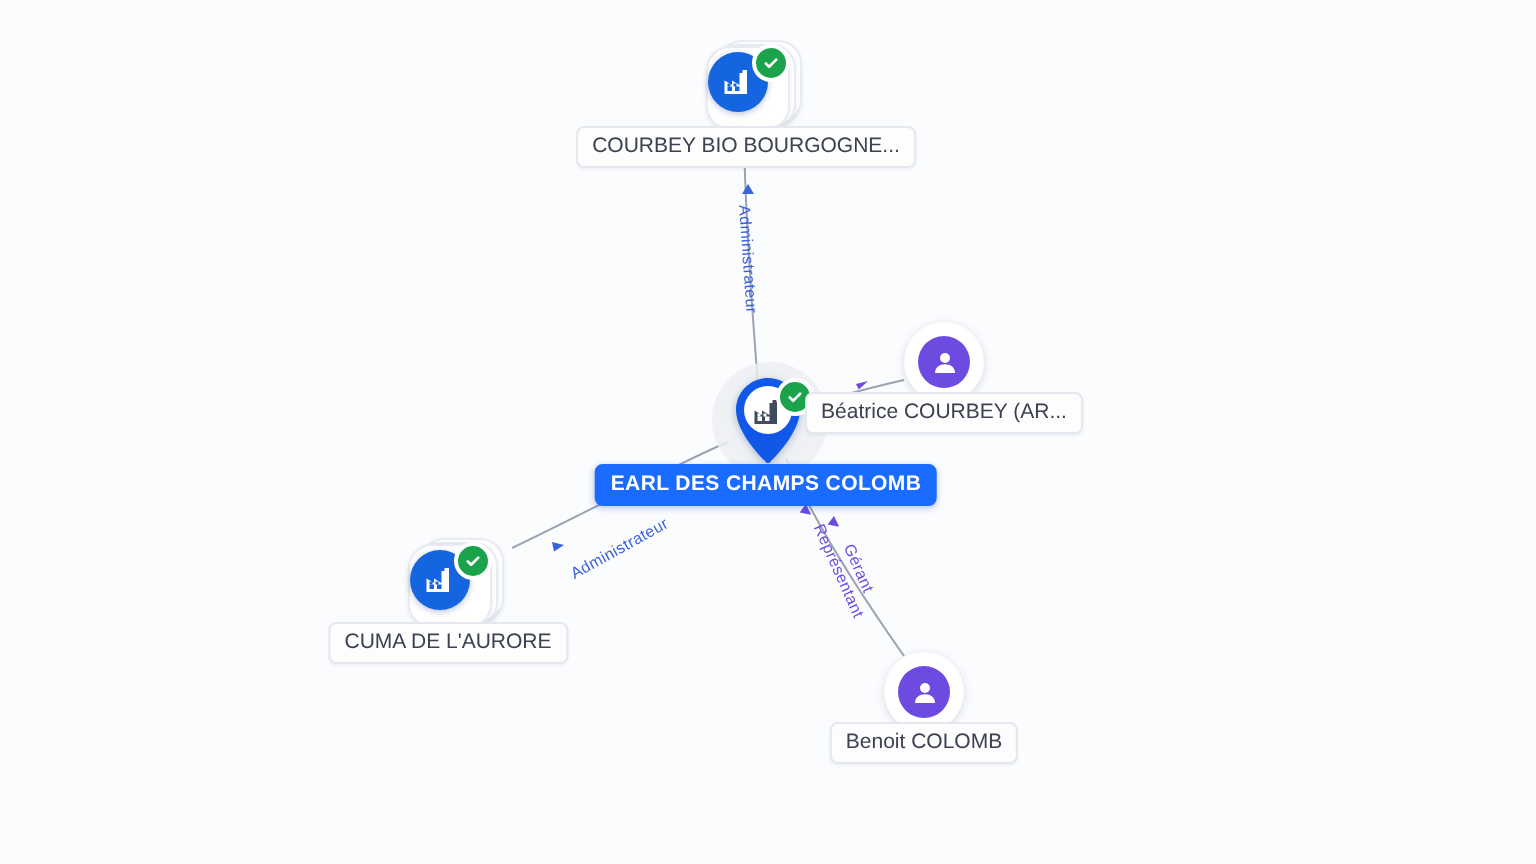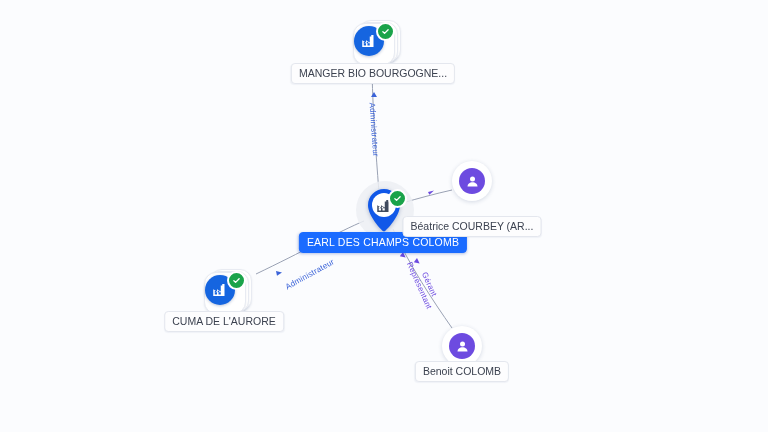--- a/index.html
+++ b/index.html
@@ -52,21 +52,21 @@
      filter:drop-shadow(0 1px 2px rgba(20,50,120,.30));}
   .pin-glyph{position:absolute;left:10px;top:10px;width:18px;height:18px;}
   .pin-glyph svg{width:18px;height:18px;display:block;}
 
   
   .chip{position:absolute;left:50%;transform:translateX(-50%);
      white-space:nowrap;font-size:10.5px;line-height:1;
      padding:4px 7px;border-radius:4px;}
   .chip.plain{background:#fdfdfe;color:#3c4250;border:1px solid #e4e7ee;
      box-shadow:0 1px 1px rgba(40,60,110,.05);}
-  .chip.primary{background:#1a6bff;color:#ffffff;font-weight:normal;
+  .chip.primary{background:#1a6bff;color:#ffffff;font-weight:bold;
      border:1px solid #1a6bff;letter-spacing:.2px;
      box-shadow:0 1px 3px rgba(20,60,170,.30);}
 
   
   .edge-label{position:absolute;font-size:8px;white-space:nowrap;
      transform-origin:0 50%;letter-spacing:.2px;}
   .edge-label.blue{color:#3b63d8;}
   .edge-label.purple{color:#6d4be0;}
 </style>
 </head>
@@ -116,21 +116,21 @@
           <rect x="5" y="13" width="2" height="2" fill="#1565e0"></rect>
           <rect x="9" y="13" width="2" height="2" fill="#1565e0"></rect>
         </svg>
       </div>
       <div class="badge" style="left:26px;top:3px;">
         <svg viewBox="0 0 24 24" aria-hidden="true">
           <path fill="none" stroke="#ffffff" stroke-width="3.5" stroke-linecap="round" stroke-linejoin="round" d="M5 12.5l4.5 4.5L19 7.5"></path>
         </svg>
       </div>
     </div>
-    <div class="chip plain" style="top:44px;">MANGER BIO BOURGOGNE...</div>
+    <div class="chip plain" style="top:44px;">COURBEY BIO BOURGOGNE...</div>
   </div>
 
   <div class="node" style="left:383px;top:210px;">
     <div class="node-visual">
       <div class="pin-halo"></div>
       <div class="pin-wrap">
         <svg class="pin" viewBox="0 0 38 46" aria-hidden="true">
           <path d="M19 2C10.2 2 3 9.1 3 17.9c0 11.5 13.2 24.4 15 26.2.6.6 1.4.6 2 0
                    1.8-1.8 15-14.7 15-26.2C35 9.1 27.8 2 19 2z" fill="#1158e8"></path>
           <circle cx="19" cy="18" r="12" fill="#ffffff"></circle>
@@ -179,21 +179,21 @@
     <div class="node-visual">
       <div class="person-ring">
         <div class="person-inner">
           <svg viewBox="0 0 24 24" aria-hidden="true">
             <circle cx="12" cy="8" r="4" fill="#ffffff"></circle>
             <path fill="#ffffff" d="M4 20c0-4.4 3.6-7 8-7s8 2.6 8 7H4z"></path>
           </svg>
         </div>
       </div>
     </div>
-    <div class="chip plain" style="top:38px;margin-top:20px;">Béatrice COURBEY (AR...</div>
+    <div class="chip plain" style="top:38px;">Béatrice COURBEY (AR...</div>
   </div>
 
   <div class="node" style="left:462px;top:346px;">
     <div class="node-visual">
       <div class="person-ring">
         <div class="person-inner">
           <svg viewBox="0 0 24 24" aria-hidden="true">
             <circle cx="12" cy="8" r="4" fill="#ffffff"></circle>
             <path fill="#ffffff" d="M4 20c0-4.4 3.6-7 8-7s8 2.6 8 7H4z"></path>
           </svg>

